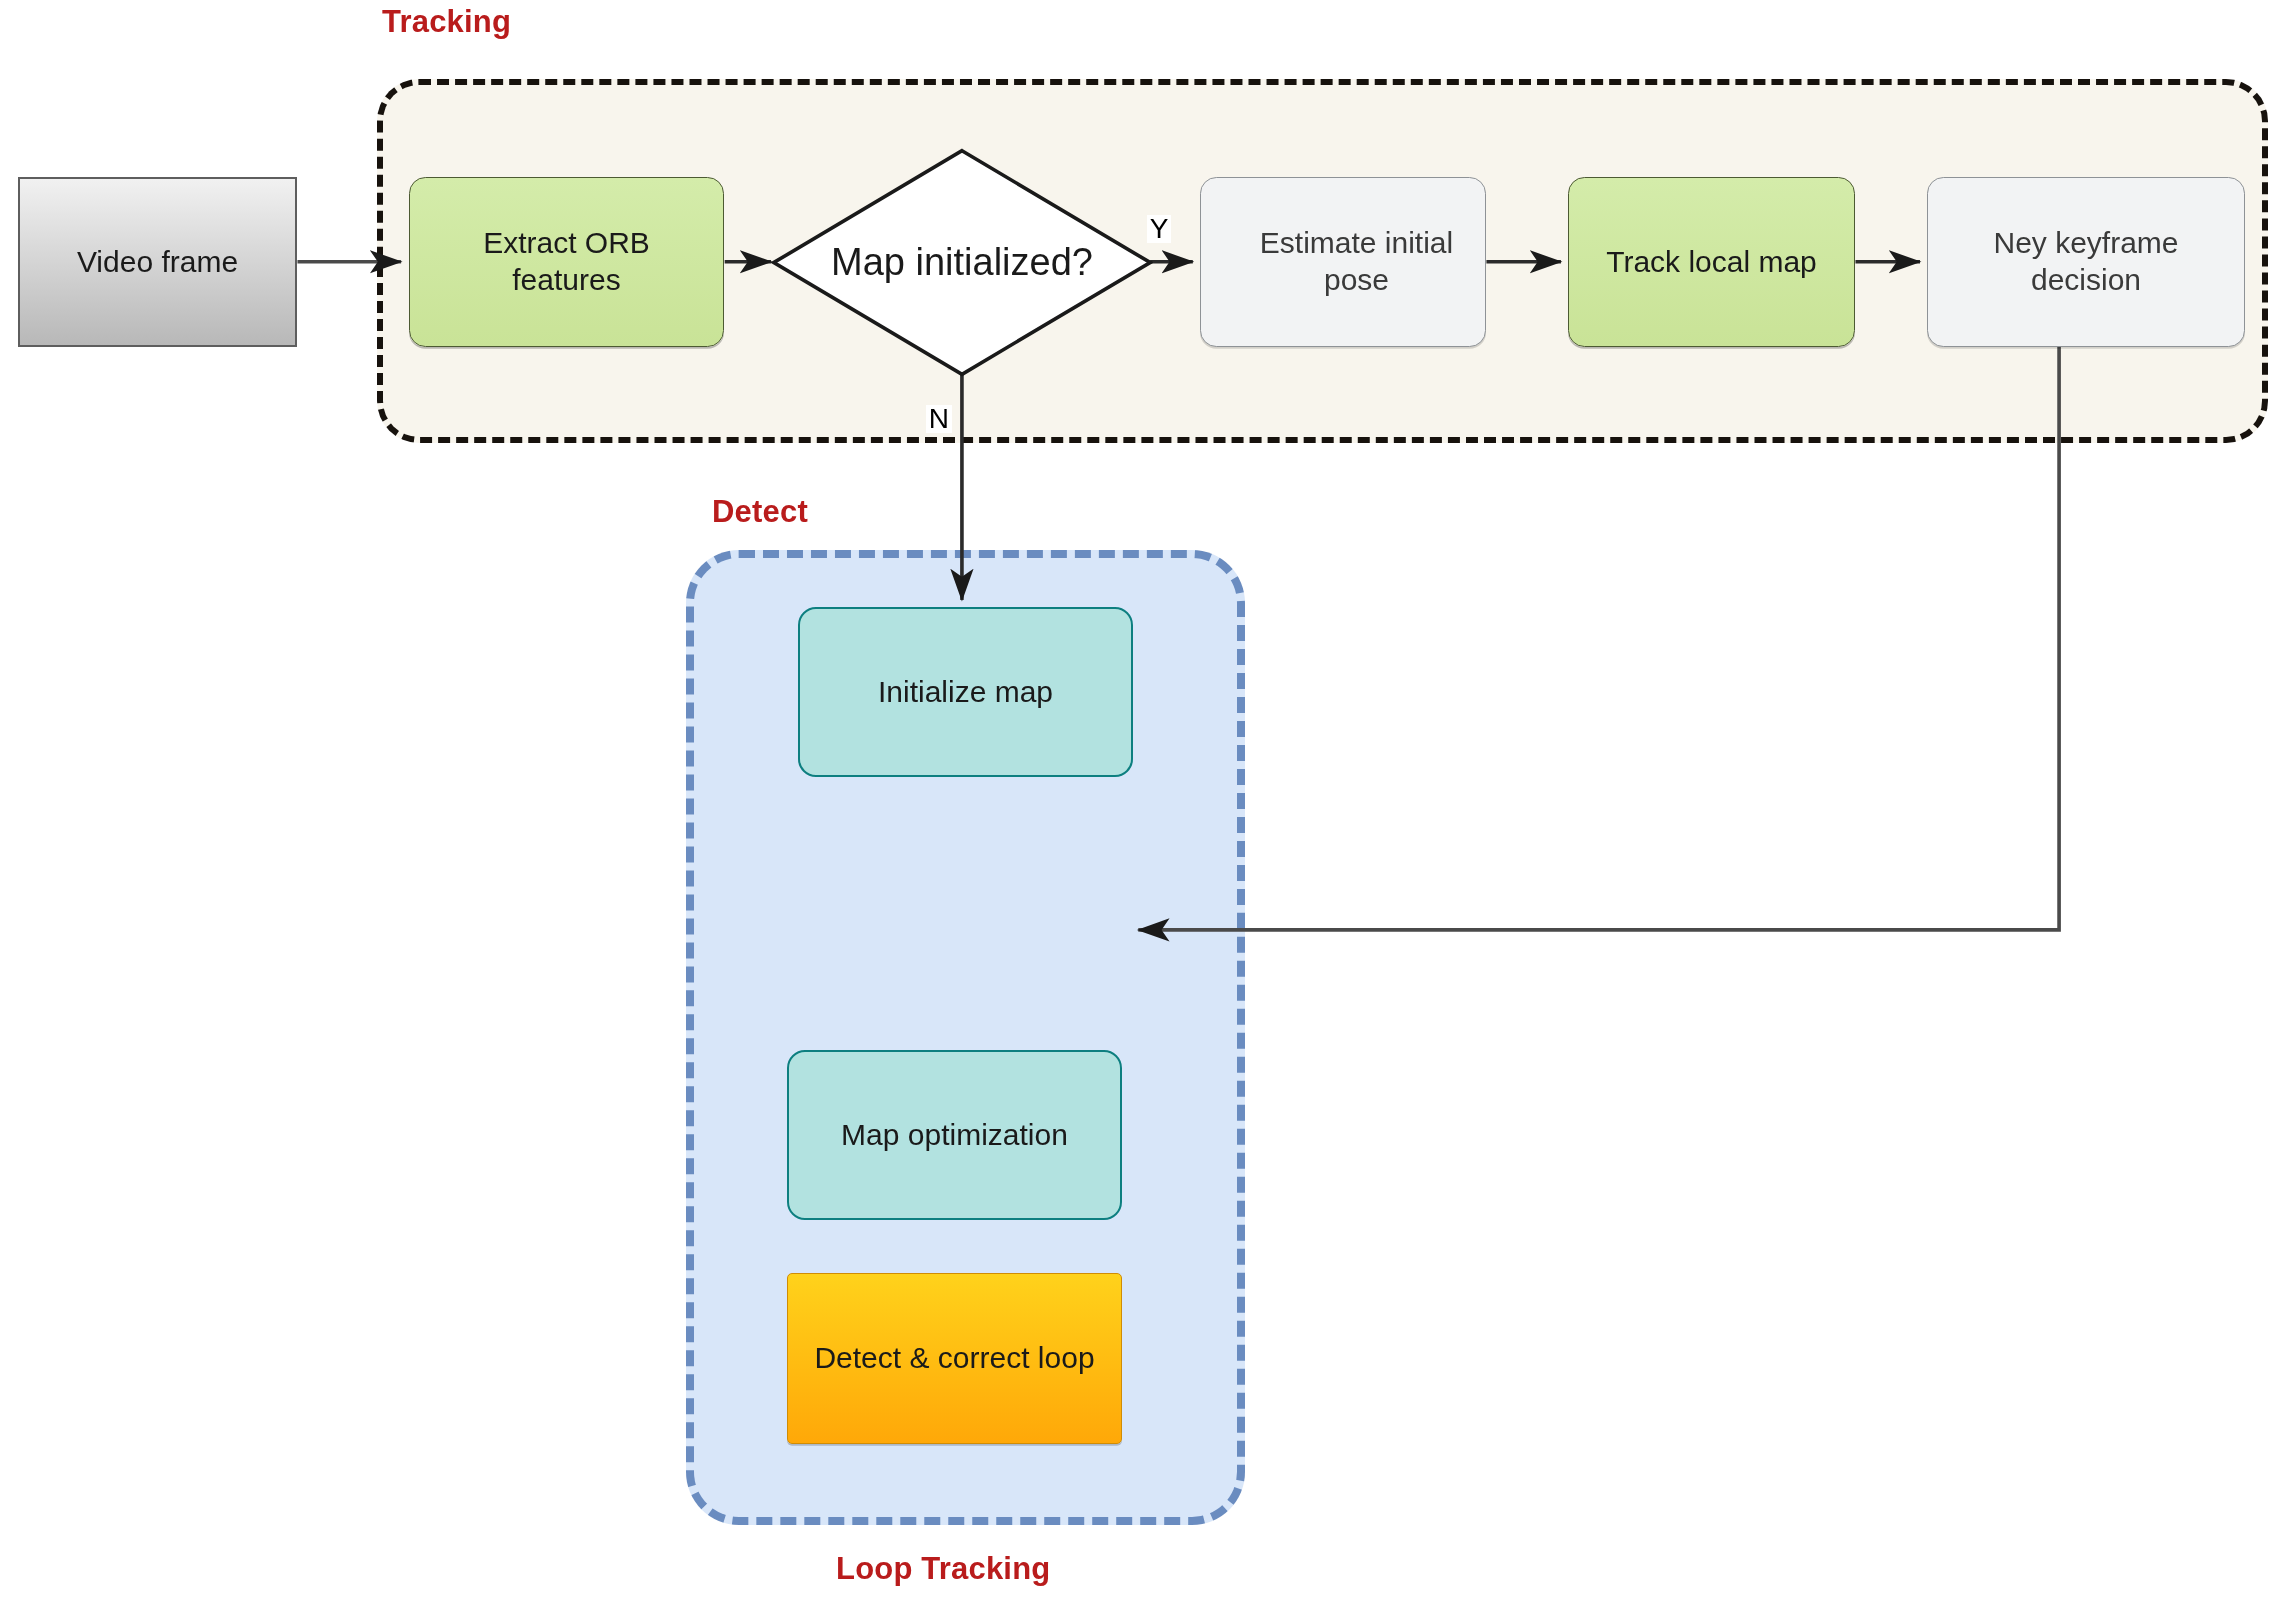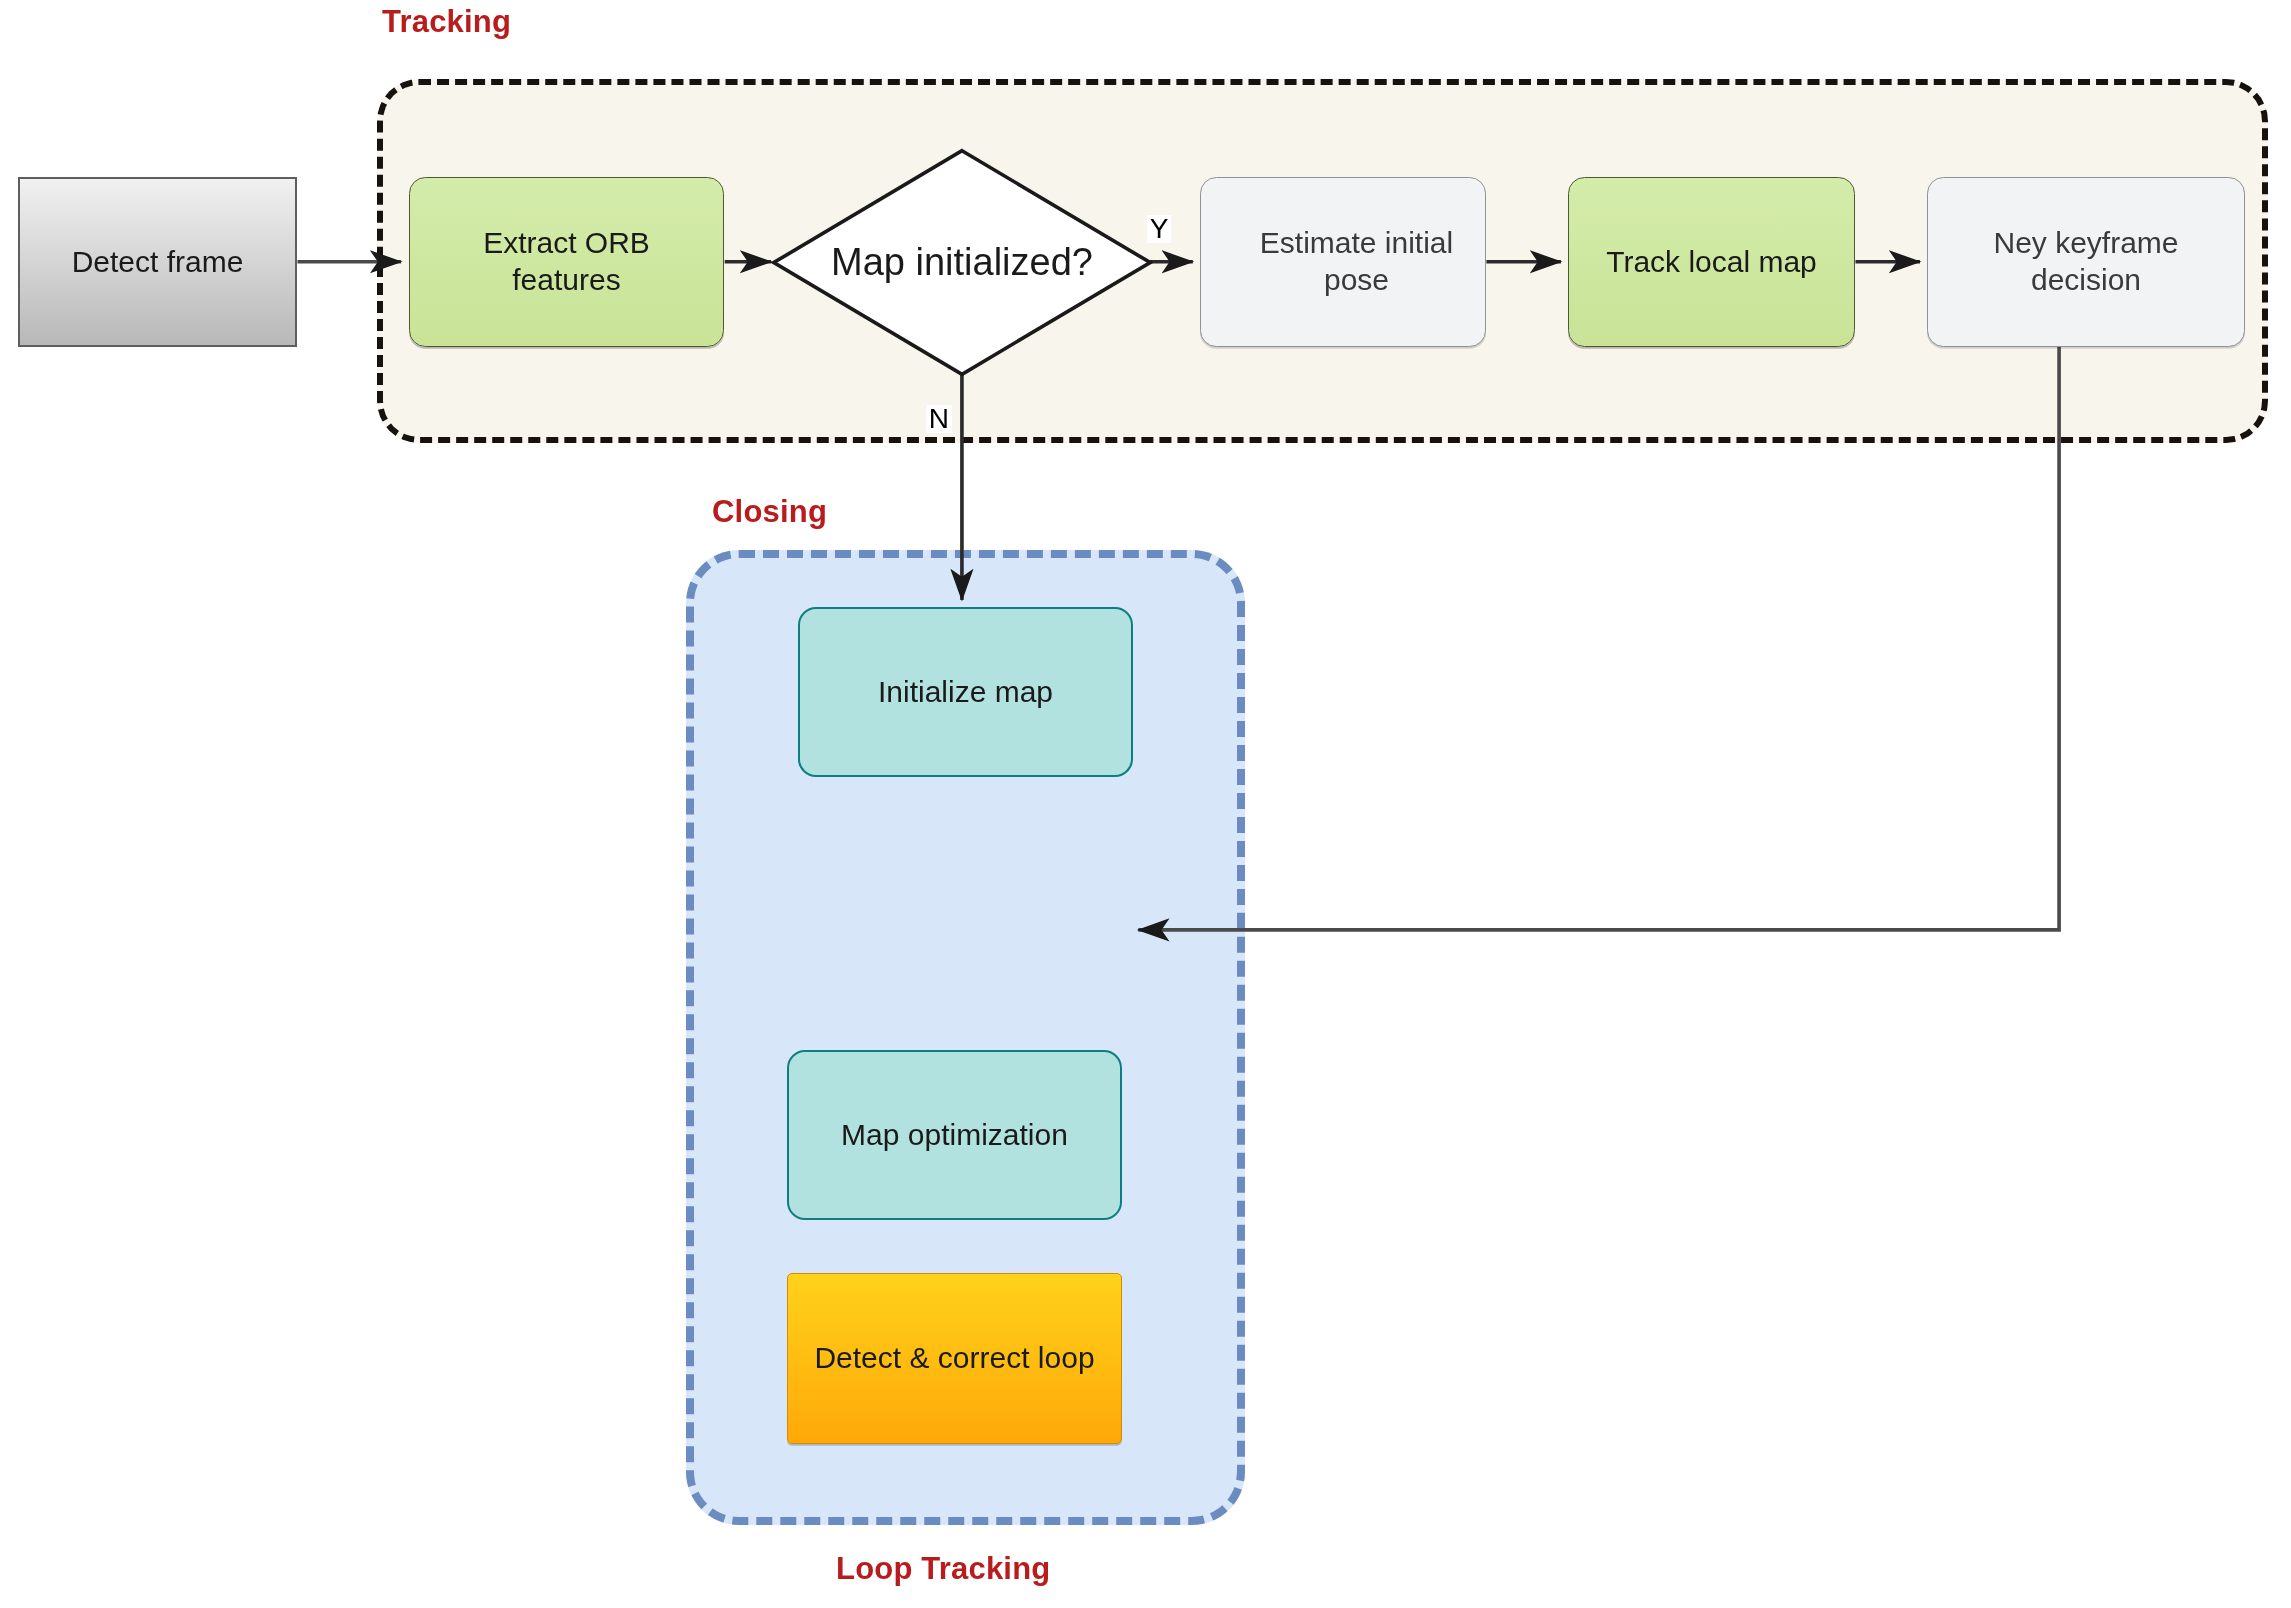--- a/index.html
+++ b/index.html
@@ -125,21 +125,21 @@
   }
 </style>
 </head>
 <body>
 
 <div id="canvas">
 
   <div class="group-label" style="left:382px; top:3.6px;">Tracking</div>
   <div class="group-box" id="tracking-group"></div>
 
-  <div class="group-label" style="left:712px; top:494px;">Closing</div>
+  <div class="group-label" style="left:712px; top:494px;">Detect</div>
   <div class="group-box" id="mapping-group"></div>
 
   <svg id="edges" viewBox="0 0 2521 1769" xmlns="http://www.w3.org/2000/svg">
     <defs>
       <marker id="arrowhead" markerWidth="10" markerHeight="10" refX="8.6" refY="3.6" orient="auto" markerUnits="strokeWidth">
         <path d="M0,0.4 L9,3.6 L0,6.8 L2.2,3.6 Z" fill="#1a1a1a"></path>
       </marker>
     </defs>
 
     <line x1="327" y1="288" x2="441" y2="288" stroke="#4a4a4a" stroke-width="4" marker-end="url(#arrowhead)"></line>
@@ -154,21 +154,21 @@
 
     <line x1="1058" y1="393" x2="1058" y2="660" stroke="#2b2b2b" stroke-width="4" marker-end="url(#arrowhead)"></line>
 
     <path d="M2265,381 L2265,1023 L1252,1023" fill="none" stroke="#4a4a4a" stroke-width="4" marker-end="url(#arrowhead)"></path>
   </svg>
 
   <div class="edge-label" style="left:1147px; top:215px;">Y</div>
   <div class="edge-label" style="left:926px; top:405px;">N</div>
 
   <div class="node node-videoframe" style="left:18px; top:177px; width:279px; height:170px;">
-    <span>Detect frame</span>
+    <span>Video frame</span>
   </div>
 
   <div class="node node-green" style="left:409px; top:177px; width:315px; height:170px;">
     <span>
       <span>Extract ORB</span><br>
       <span>features</span>
     </span>
   </div>
 
   <div class="diamond-wrap" style="left:771px; top:148px; width:382px; height:229px;">

